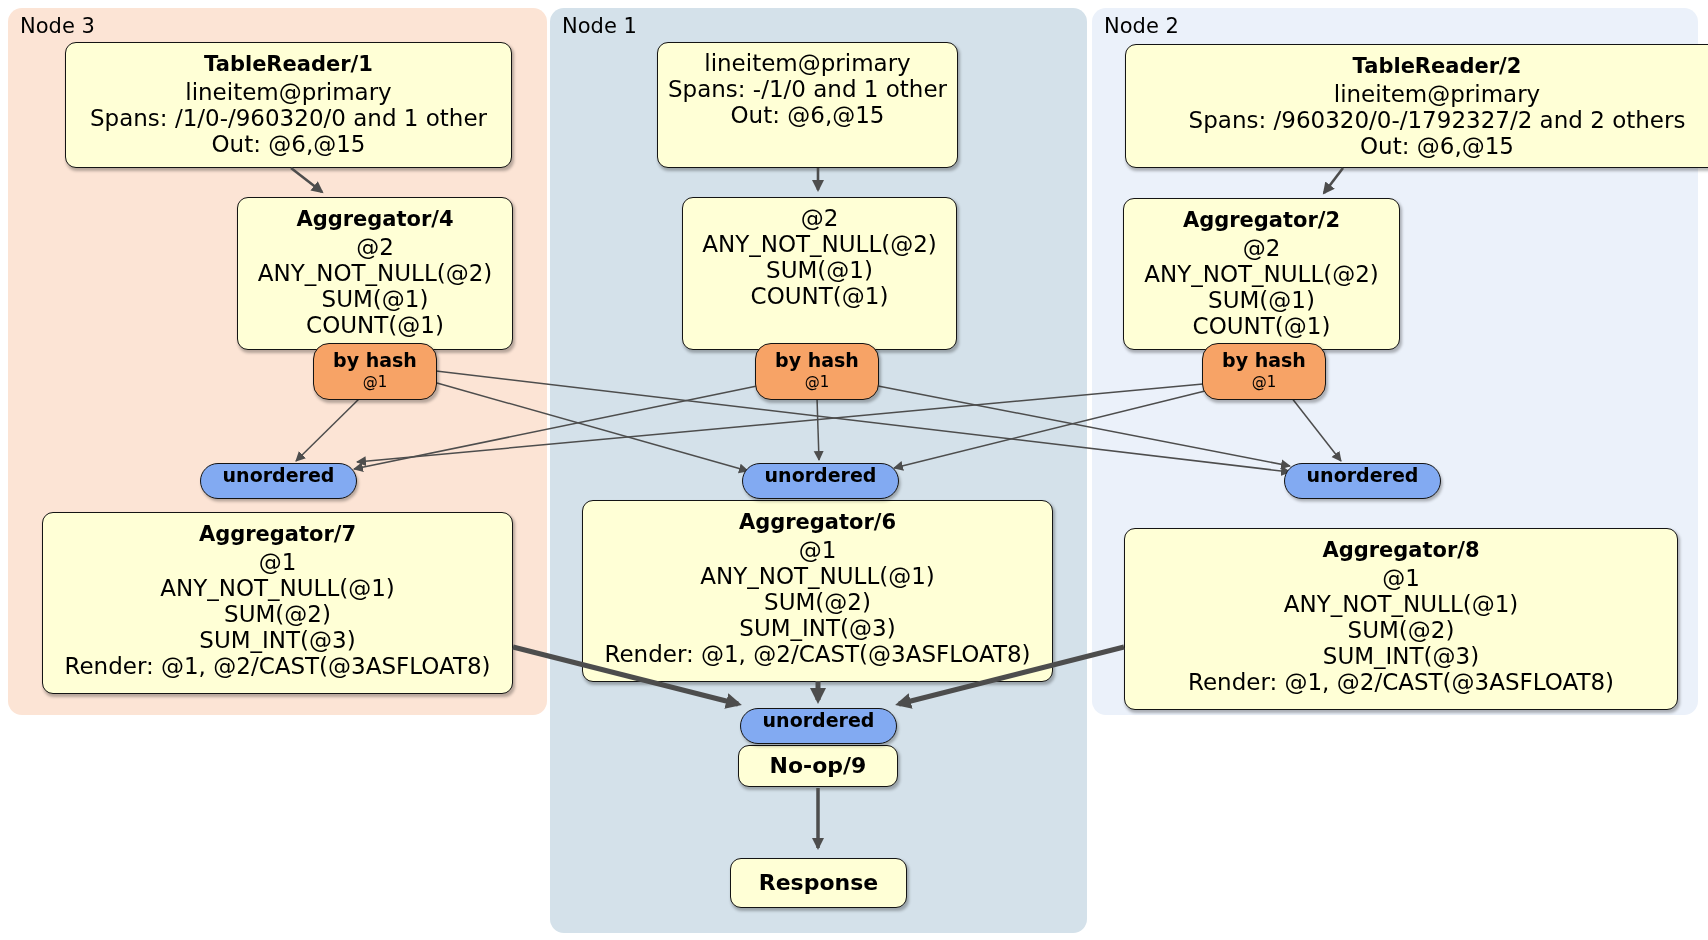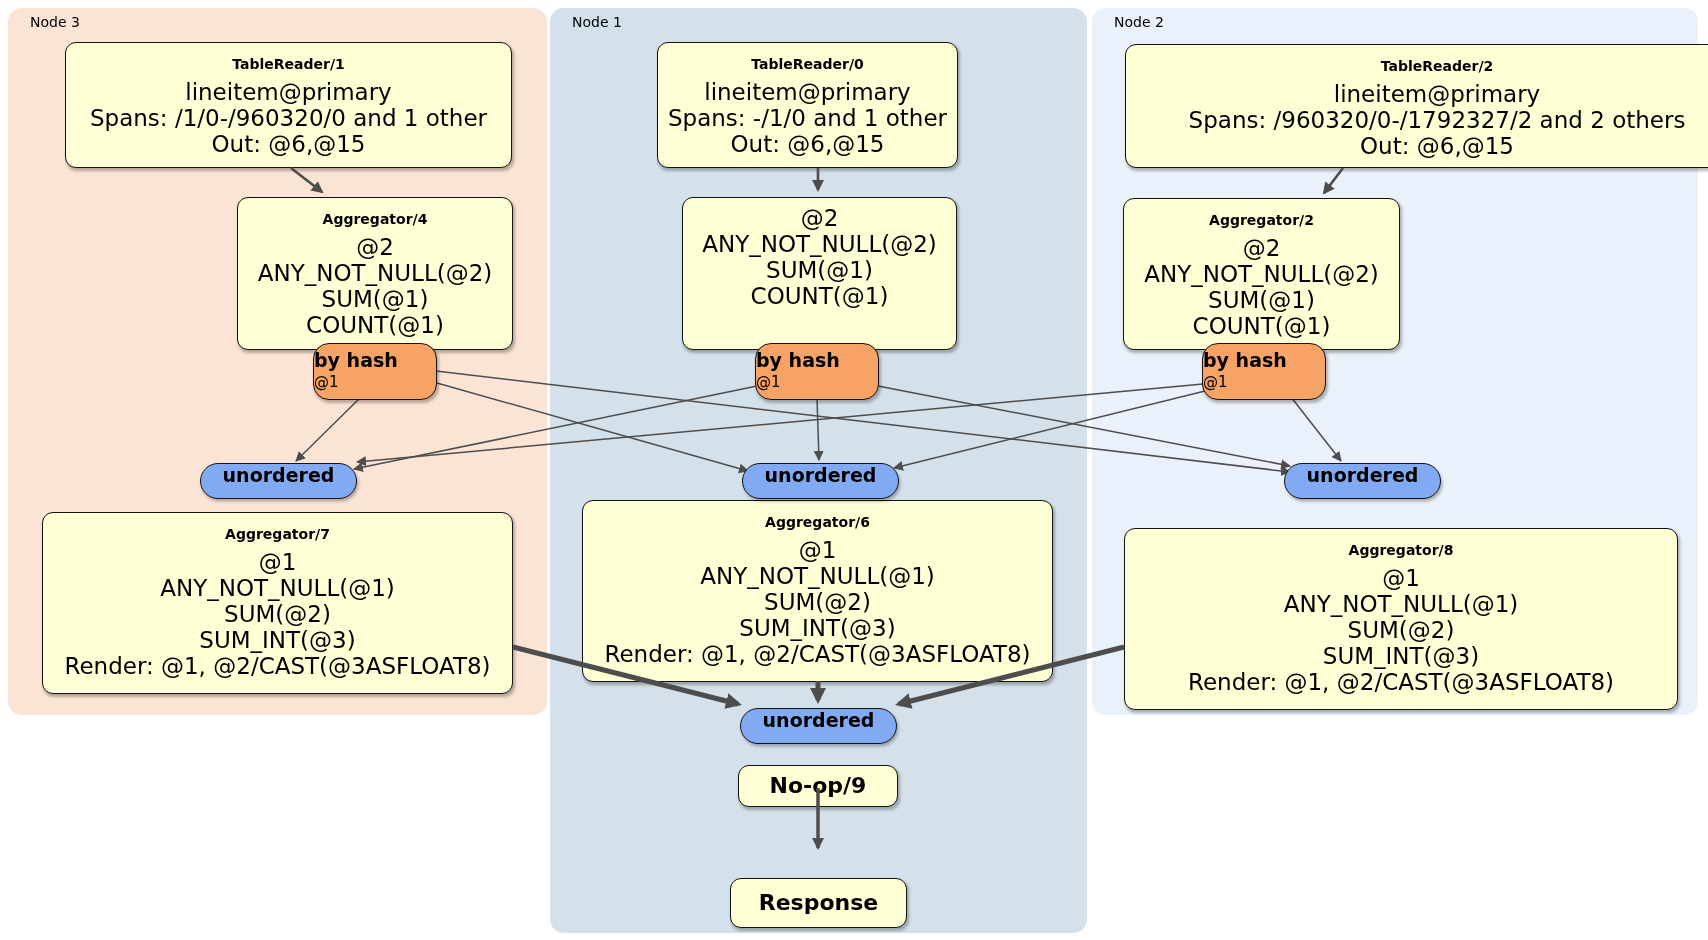--- a/index.html
+++ b/index.html
@@ -7,34 +7,34 @@
     --operator-fill:#ffffd6; --operator-border:#141414;
     --router-fill:#f7a366; --stream-fill:#82aaf2;
     --edge:#4d4d4d; --text:#000000;
   }
   *{box-sizing:border-box;margin:0;padding:0;}
   html,body{background:#ffffff;}
   body{font-family:"DejaVu Sans","Liberation Sans",sans-serif;color:var(--text);}
   .stage{position:relative;width:1708px;height:940px;background:#ffffff;overflow:hidden;}
 
   .region{position:absolute;border-radius:14px;}
-  .region-label{position:absolute;left:22px;top:6px;font-size:14px;color:#000;white-space:nowrap;}
+  .region-label{position:absolute;left:12px;top:6px;font-size:21px;color:#000;white-space:nowrap;}
 
   .edges{position:absolute;left:0;top:0;pointer-events:none;}
 
   .op{position:absolute;background:var(--operator-fill);border:1.6px solid var(--operator-border);
       border-radius:11px;text-align:center;padding-top:7px;
       box-shadow:1.5px 2.5px 3px rgba(0,0,0,0.28);}
-  .op-title{font-weight:bold;font-size:14px;line-height:29px;white-space:nowrap;}
+  .op-title{font-weight:bold;font-size:21px;line-height:29px;white-space:nowrap;}
   .op-line{font-size:23px;line-height:26px;white-space:nowrap;}
   .op-single .op-title{font-size:22px;line-height:1;}
-  .op-single{display:flex;align-items:center;justify-content:center;padding-top:0;margin-top:20px;}
+  .op-single{display:flex;align-items:center;justify-content:center;padding-top:0;}
 
   .router{position:absolute;background:var(--router-fill);border:1.6px solid #141414;
-          border-radius:16px;padding-top:4px;
+          border-radius:16px;text-align:center;padding-top:4px;
           box-shadow:1.5px 2.5px 3px rgba(0,0,0,0.28);}
   .router-label{font-weight:bold;font-size:19px;line-height:25px;white-space:nowrap;}
   .router-detail{font-size:15px;line-height:19px;white-space:nowrap;}
 
   .stream{position:absolute;background:var(--stream-fill);border:1.6px solid #141414;
           border-radius:18px;display:flex;justify-content:center;
           box-shadow:1.5px 2.5px 3px rgba(0,0,0,0.28);}
   .stream span{font-weight:bold;font-size:19px;white-space:nowrap;}
 
   .e-thin{stroke:var(--edge);stroke-width:1.5;}
@@ -58,21 +58,20 @@
   </div>
 
   <div class="op" style="left:65px;top:42px;width:447px;height:126px;">
     <div class="op-title">TableReader/1</div>
     <div class="op-line">lineitem@primary</div>
     <div class="op-line">Spans: /1/0-/960320/0 and 1 other</div>
     <div class="op-line">Out: @6,@15</div>
   </div>
 
   <div class="op" style="left:657px;top:42px;width:301px;height:126px;">
-    <div class="op-title">TableReader/0</div>
     <div class="op-line">lineitem@primary</div>
     <div class="op-line">Spans: -/1/0 and 1 other</div>
     <div class="op-line">Out: @6,@15</div>
   </div>
 
   <div class="op" style="left:1125px;top:44px;width:624px;height:124px;">
     <div class="op-title">TableReader/2</div>
     <div class="op-line">lineitem@primary</div>
     <div class="op-line">Spans: /960320/0-/1792327/2 and 2 others</div>
     <div class="op-line">Out: @6,@15</div>

